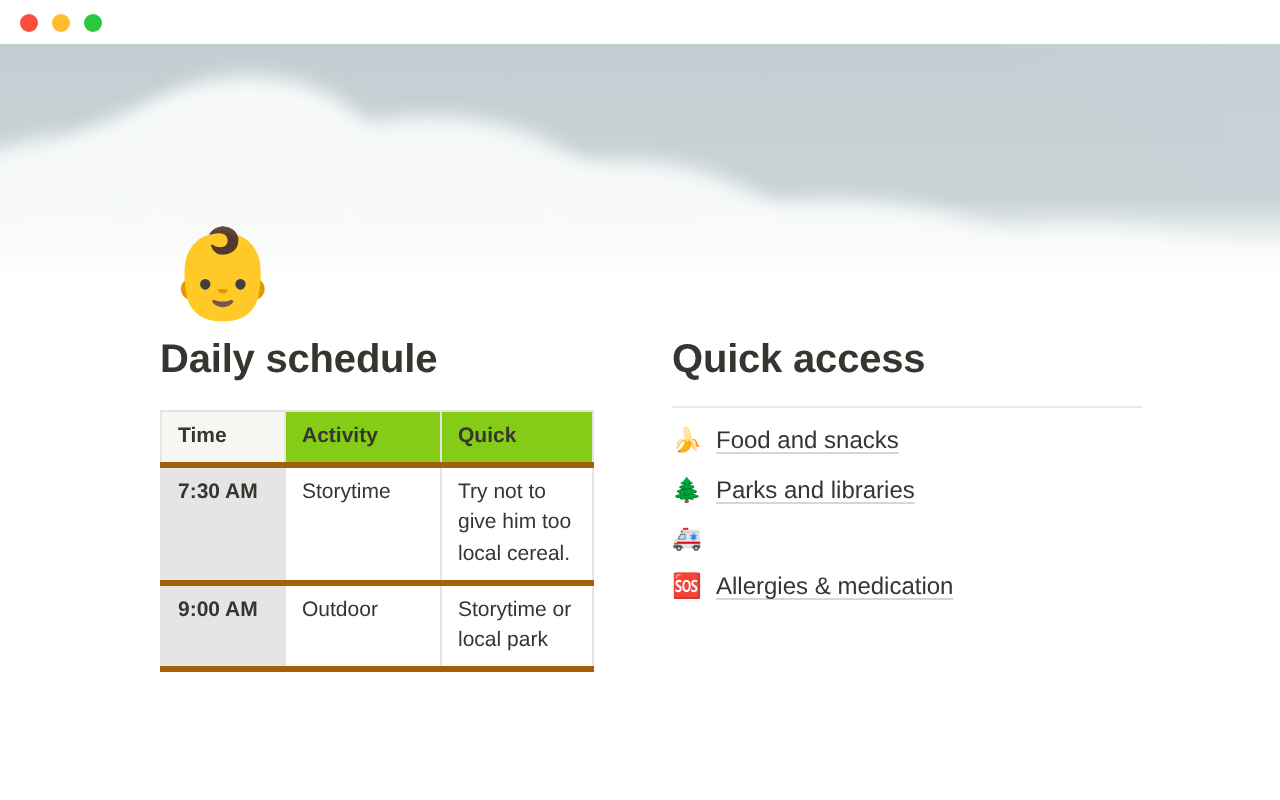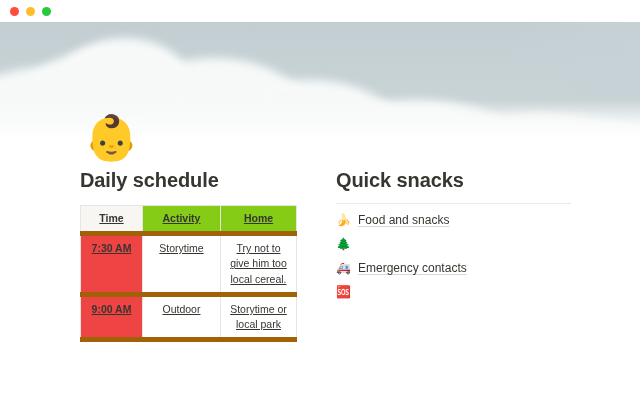--- a/index.html
+++ b/index.html
@@ -107,36 +107,35 @@
   .table-wrap { margin-top:13px; }
   table.schedule {
     border-collapse:collapse;
     width:216px;
     table-layout:fixed;
     border-top:1px solid #e6e5e2;
     border-left:1px solid #e6e5e2;
   }
   table.schedule th, table.schedule td {
     border-right:1px solid #e6e5e2;
-    border-bottom:5px solid #a16207;
+    border-bottom:3px solid #a16207;
     padding:5px 8px;
     font-size:10.5px;
     line-height:1.45;
-    text-align:center;
+    text-align:left;
     vertical-align:top;
     color:#37352f;
     font-weight:normal;
-    text-decoration:underline;
   }
   table.schedule th { font-weight:600; background:#84cc16; }
   table.schedule col.c-time { width:62px; }
   table.schedule col.c-act  { width:78px; }
   table.schedule col.c-note { width:76px; }
   table.schedule th.hcell-time { background:#f7f6f3; }
-  table.schedule td.timecell   { background:#ef4444; font-weight:600; }
+  table.schedule td.timecell   { background:#e5e5e5; font-weight:600; }
 
   
   .qa-divider {
     margin-top:11px;
     height:1px;
     background:#e9e9e7;
     width:235px;
   }
   .qa-list { margin-top:9px; }
   .qa-item {
@@ -205,61 +204,62 @@
           <table class="schedule">
             <colgroup>
               <col class="c-time">
                 <col class="c-act">
                 <col class="c-note">
             </colgroup>
             <thead>
               <tr>
                 <th class="hcell-time">Time</th>
                 <th>Activity</th>
-                <th>Home</th>
+                <th>Quick</th>
               </tr>
             </thead>
             <tbody>
               <tr>
                 <td class="timecell">7:30 AM</td>
                 <td>Storytime</td>
                 <td>Try not to give him too local cereal.</td>
               </tr>
               <tr>
                 <td class="timecell">9:00 AM</td>
                 <td>Outdoor</td>
                 <td>Storytime or local park</td>
               </tr>
             </tbody>
           </table>
         </div>
       </div>
 
       <div class="col-right">
-        <div class="section-title">Quick snacks</div>
+        <div class="section-title">Quick access</div>
         <div class="qa-divider"></div>
 
         <div class="qa-list">
 
           <div class="qa-item">
             <span class="qa-emoji">🍌</span>
             <span class="qa-label">Food and snacks</span>
           </div>
 
           <div class="qa-item">
             <span class="qa-emoji">🌲</span>
+            <span class="qa-label">Parks and libraries</span>
           </div>
 
           <div class="qa-item">
             <span class="qa-emoji">🚑</span>
-            <span class="qa-label">Emergency contacts</span>
           </div>
 
           <div class="qa-item">
             <span class="qa-emoji">🆘</span>
+            <span class="qa-label">Allergies &amp; medication</span>
           </div>
 
         </div>
       </div>
 
     </div>
   </div>
 </div>
 
 </body></html>

